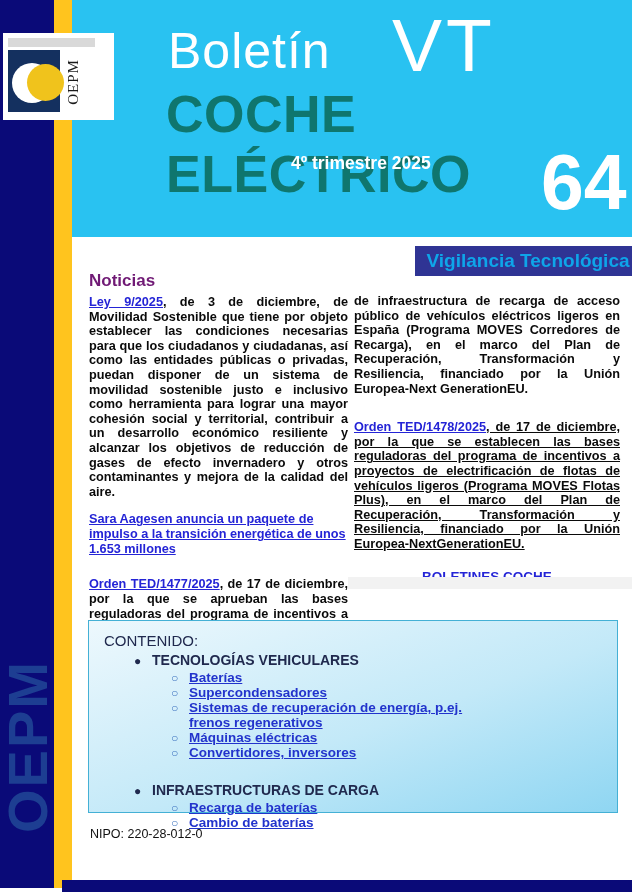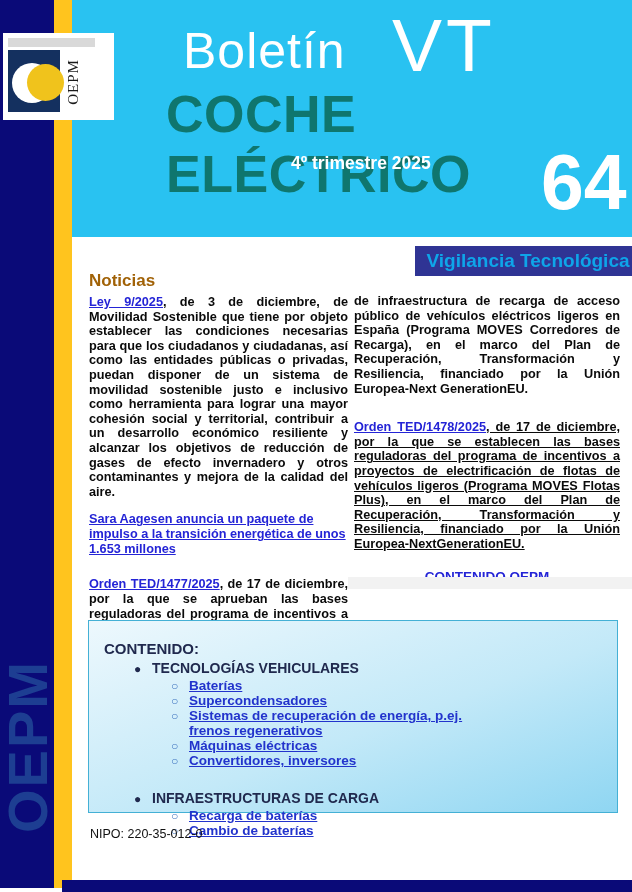--- a/index.html
+++ b/index.html
@@ -11,21 +11,21 @@
   
   .col-navy{position:absolute;left:0;top:0;width:54px;height:888px;background:#0A0A78;}
   .col-gold{position:absolute;left:54px;top:0;width:18px;height:888px;background:#FFC41E;}
   .watermark{
     position:absolute;left:-98px;top:714px;width:250px;text-align:center;
     transform:rotate(-90deg);
     font-size:56px;font-weight:bold;letter-spacing:2px;color:#1D3E92;
   }
   
   .banner-cyan{position:absolute;left:72px;top:0;width:560px;height:237px;background:#29C2F1;}
-  .title-boletin{position:absolute;left:183px;top:22px;font-size:50px;font-weight:400;color:#ffffff;letter-spacing:1px;}
+  .title-boletin{position:absolute;left:168px;top:22px;font-size:50px;font-weight:400;color:#ffffff;letter-spacing:1px;}
   .title-vt{position:absolute;left:392px;top:2px;font-size:75px;font-weight:normal;color:#ffffff;letter-spacing:4px;}
   .title-coche{position:absolute;left:166px;top:84px;font-size:52px;font-weight:bold;color:#0f766e;letter-spacing:0.5px;}
   .period{position:absolute;left:291px;top:153px;font-size:17.5px;font-weight:bold;color:#ffffff;}
   .issue{position:absolute;left:541px;top:144px;font-size:77px;font-weight:bold;color:#ffffff;line-height:1;}
   
   .logo-box{position:absolute;left:3px;top:33px;width:111px;height:87px;background:#ffffff;}
   .logo-graybar{position:absolute;left:5px;top:5px;width:87px;height:9px;background:#D9D9D9;}
   .logo-square{position:absolute;left:5px;top:17px;width:52px;height:62px;background:#14305F;}
   .logo-crescent{position:absolute;left:9px;top:30px;width:40px;height:40px;border-radius:50%;background:#ffffff;}
   .logo-circle{position:absolute;left:24px;top:31px;width:37px;height:37px;border-radius:50%;background:#F0C31C;}
@@ -35,37 +35,37 @@
     font-family:"Liberation Serif", serif;font-size:15px;letter-spacing:1px;color:#1a1a1a;line-height:16px;
   }
   
   .vigilancia{
     position:absolute;left:405px;top:246px;width:226px;height:30px;background:#2F3494;
     color:#0ea5e9;font-size:19px;font-weight:bold;text-align:center;line-height:30px;margin-left:10px;
   }
   
   .news-left{position:absolute;left:89px;top:271px;width:259px;}
   .news-right{position:absolute;left:354px;top:294px;width:266px;}
-  .news-h{font-size:17px;font-weight:bold;color:#a16207;margin:0 0 4px 0;}
+  .news-h{font-size:17px;font-weight:bold;color:#701a75;margin:0 0 4px 0;}
   p.body{
     margin:0;font-size:12.7px;line-height:14.6px;font-weight:bold;color:#0a0a0a;
     text-align:justify;
   } p.mt2{margin-top:20px;} p.mt3{margin-top:24px;text-decoration:underline;}
   a.lnk{color:#2424D6;text-decoration:underline;font-weight:bold;}
   p.linkpara{margin:13px 0 0 0;font-size:12.7px;line-height:15px;text-align:left;}
   .boletines-wrap{margin-top:17px;text-align:center;font-size:13.5px;}
   .gray-strip{position:absolute;left:348px;top:577px;width:284px;height:12px;background:#F2F2F2;}
   
   .contents-box{
     position:absolute;left:88px;top:620px;width:530px;height:193px;box-sizing:border-box;
     background:linear-gradient(160deg,#EDF8FD 0%,#C3E9F8 55%,#8FD6F2 100%);
     border:1px solid #44B0D5;
     padding:7px 0 0 15px;
   }
-  .contents-h{font-size:15px;font-weight:bold;color:#20294E;margin:12px 0 3px 0;}
+  .contents-h{font-size:15px;font-weight:normal;color:#20294E;margin:4px 0 3px 0;}
   .sec-title{display:flex;align-items:baseline;margin:0 0 0 30px;font-size:14px;font-weight:bold;color:#20294E;line-height:17px;}
   .sec-title .dot{width:18px;font-size:12px;color:#20294E;}
   ul.sec-items{list-style:none;margin:0 0 0 67px;padding:0;}
   ul.sec-items li{display:flex;align-items:baseline;margin:0;max-width:330px;}
   ul.sec-items .obullet{width:18px;flex:0 0 18px;font-size:12px;color:#3E74C0;}
   ul.sec-items a{display:block;font-size:13.5px;line-height:15px;font-weight:bold;color:#2233CC;text-decoration:underline;}
   .sec-gap{height:22px;}
   
   .nipo{position:absolute;left:90px;top:827px;font-size:12.5px;color:#111111;}
   .bottom-bar{position:absolute;left:62px;top:880px;width:570px;height:12px;background:#0A0A78;}
@@ -97,21 +97,21 @@
 <div class="news-left">
   <h2 class="news-h">Noticias</h2>
   <p class="body"><a class="lnk" href="#">Ley 9/2025</a><span>, de 3 de diciembre, de Movilidad Sostenible que tiene por objeto establecer las condiciones necesarias para que los ciudadanos y ciudadanas, así como las entidades públicas o privadas, puedan disponer de un sistema de movilidad sostenible justo e inclusivo como herramienta para lograr una mayor cohesión social y territorial, contribuir a un desarrollo económico resiliente y alcanzar los objetivos de reducción de gases de efecto invernadero y otros contaminantes y mejora de la calidad del aire.</span></p>
   <p class="linkpara"><a class="lnk" href="#">Sara Aagesen anuncia un paquete de impulso a la transición energética de unos 1.653 millones</a></p>
   <p class="body mt2"><a class="lnk" href="#">Orden TED/1477/2025</a><span>, de 17 de diciembre, por la que se aprueban las bases reguladoras del programa de incentivos a la instalación</span></p>
 </div>
 
 <div class="news-right">
   <p class="body">de infraestructura de recarga de acceso público de vehículos eléctricos ligeros en España (Programa MOVES Corredores de Recarga), en el marco del Plan de Recuperación, Transformación y Resiliencia, financiado por la Unión Europea-Next GenerationEU.</p>
   <p class="body mt3"><a class="lnk" href="#">Orden TED/1478/2025</a><span>, de 17 de diciembre, por la que se establecen las bases reguladoras del programa de incentivos a proyectos de electrificación de flotas de vehículos ligeros (Programa MOVES Flotas Plus), en el marco del Plan de Recuperación, Transformación y Resiliencia, financiado por la Unión Europea-NextGenerationEU.</span></p>
-  <div class="boletines-wrap"><a class="lnk" href="#">CONTENIDO OEPM</a></div>
+  <div class="boletines-wrap"><a class="lnk" href="#">BOLETINES COCHE</a></div>
 </div>
 <div class="gray-strip"></div>
 
 <div class="contents-box">
   <h3 class="contents-h">CONTENIDO:</h3>
 
   <div class="sec-title">
     <span class="dot">●</span>
     <span>TECNOLOGÍAS VEHICULARES</span>
   </div>
@@ -149,14 +149,14 @@
       <span class="obullet">○</span>
       <a href="#">Recarga de baterías</a>
     </li>
     <li>
       <span class="obullet">○</span>
       <a href="#">Cambio de baterías</a>
     </li>
   </ul>
 </div>
 
-<div class="nipo">NIPO: 220-35-012-0</div>
+<div class="nipo">NIPO: 220-28-012-0</div>
 <div class="bottom-bar"></div>
 
 </body></html>

